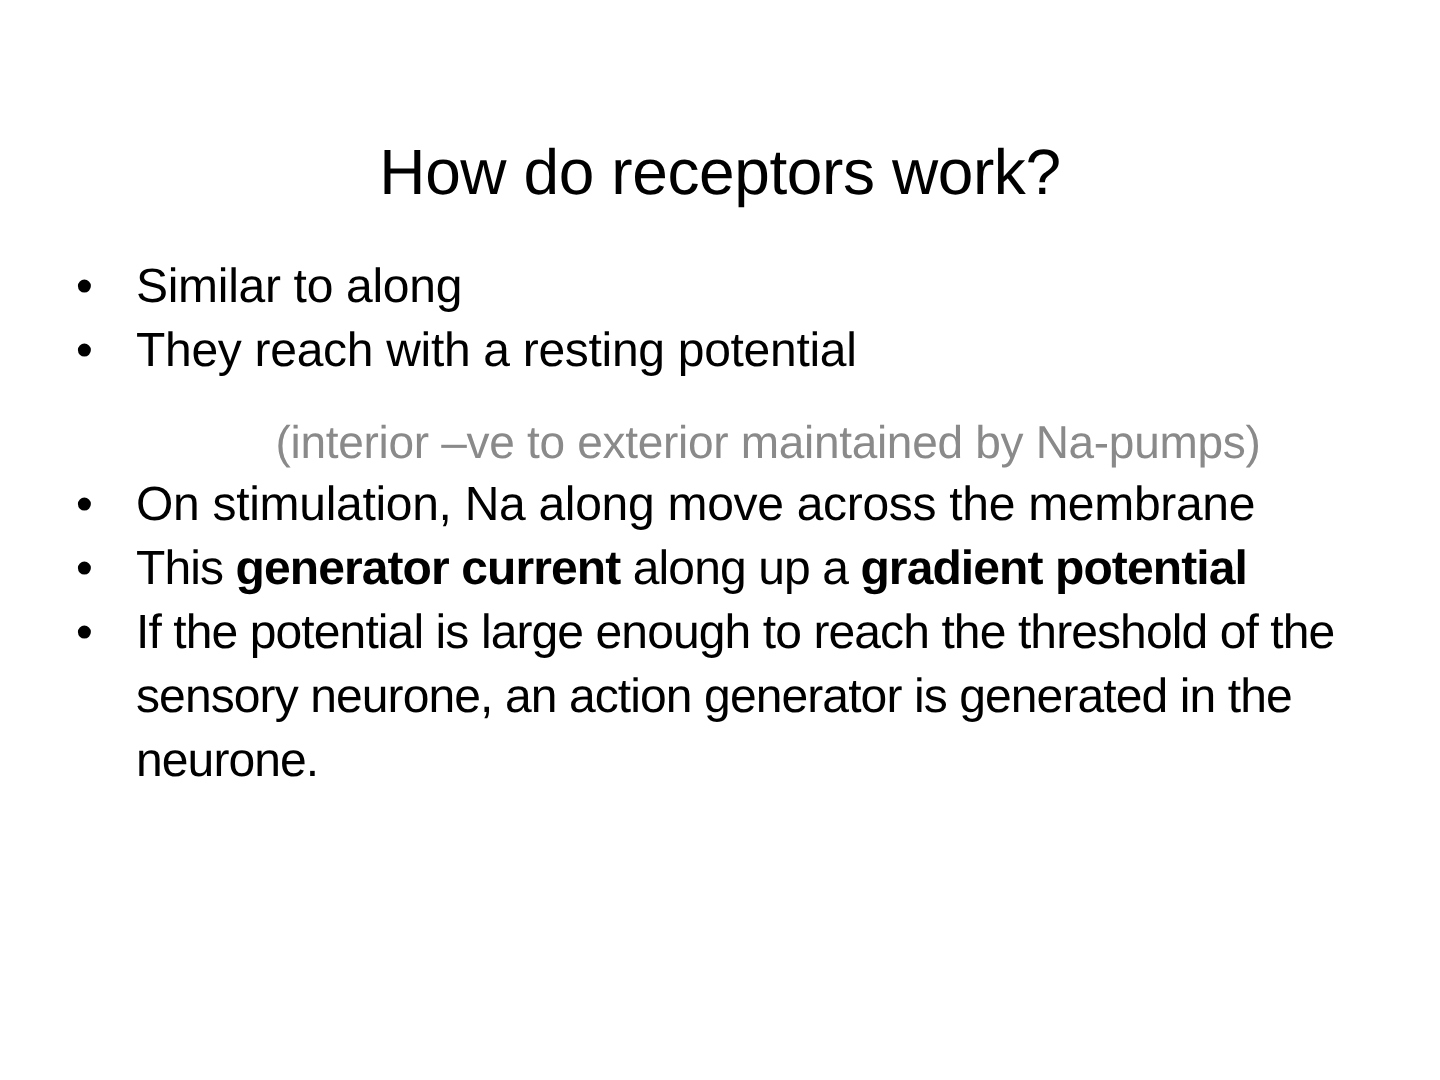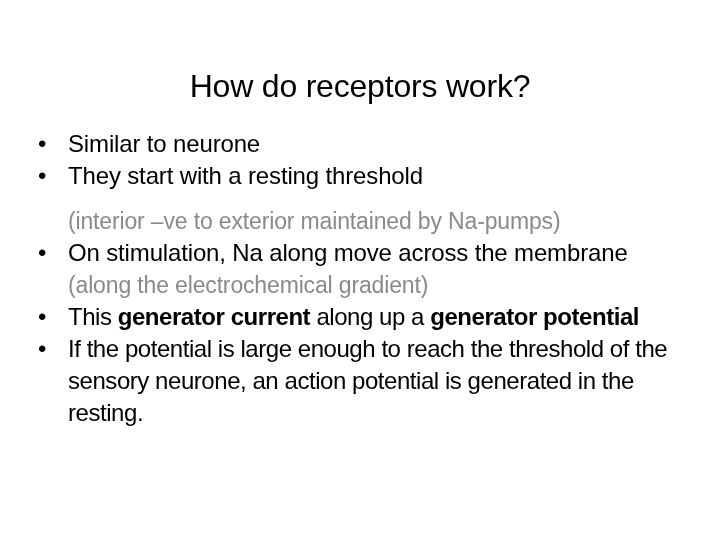--- a/index.html
+++ b/index.html
@@ -62,20 +62,21 @@
   .sub-line {
     display: block;
     padding-left: 40px;
     font-size: 23px;
     line-height: 32px;
     color: #8a8a8a;
     letter-spacing: -0.15px;
   }
   .sub-line.spaced-before {
     margin-top: 13px;
+    text-align: center;
   }
   .bullet-row .txt {
     display: block;
   }
   .bullet-row b {
     font-weight: bold;
     text-align: right;
   }
   .nowrap-tight {
     letter-spacing: -0.45px;
@@ -85,41 +86,40 @@
 <body>
 
 <div class="slide">
 
   <h1 class="slide-title">How do receptors work?</h1>
 
   <div class="body-area">
 
     <div class="bullet-row">
       <span class="dot">•</span>
-      <span class="txt">Similar to neurone</span>
+      <span class="txt">Similar to along</span>
     </div>
 
     <div class="bullet-row">
       <span class="dot">•</span>
-      <span class="txt">They start with a resting threshold</span>
+      <span class="txt">They reach with a resting potential</span>
     </div>
 
     <div class="sub-line spaced-before">(interior –ve to exterior maintained by Na-pumps)</div>
 
     <div class="bullet-row">
       <span class="dot">•</span>
       <span class="txt">On stimulation, Na along move across the membrane</span>
     </div>
 
-    <div class="sub-line">(along the electrochemical gradient)</div>
 
     <div class="bullet-row">
       <span class="dot">•</span>
-      <span class="txt nowrap-tight"><span>This </span><b>generator current</b><span> along up a </span><b>generator potential</b></span>
+      <span class="txt nowrap-tight"><span>This </span><b>generator current</b><span> along up a </span><b>gradient potential</b></span>
     </div>
 
     <div class="bullet-row">
       <span class="dot">•</span>
-      <span class="txt nowrap-tight">If the potential is large enough to reach the threshold of the sensory neurone, an action potential is generated in the resting.</span>
+      <span class="txt nowrap-tight">If the potential is large enough to reach the threshold of the sensory neurone, an action generator is generated in the neurone.</span>
     </div>
 
   </div>
 </div>
 
 </body></html>

